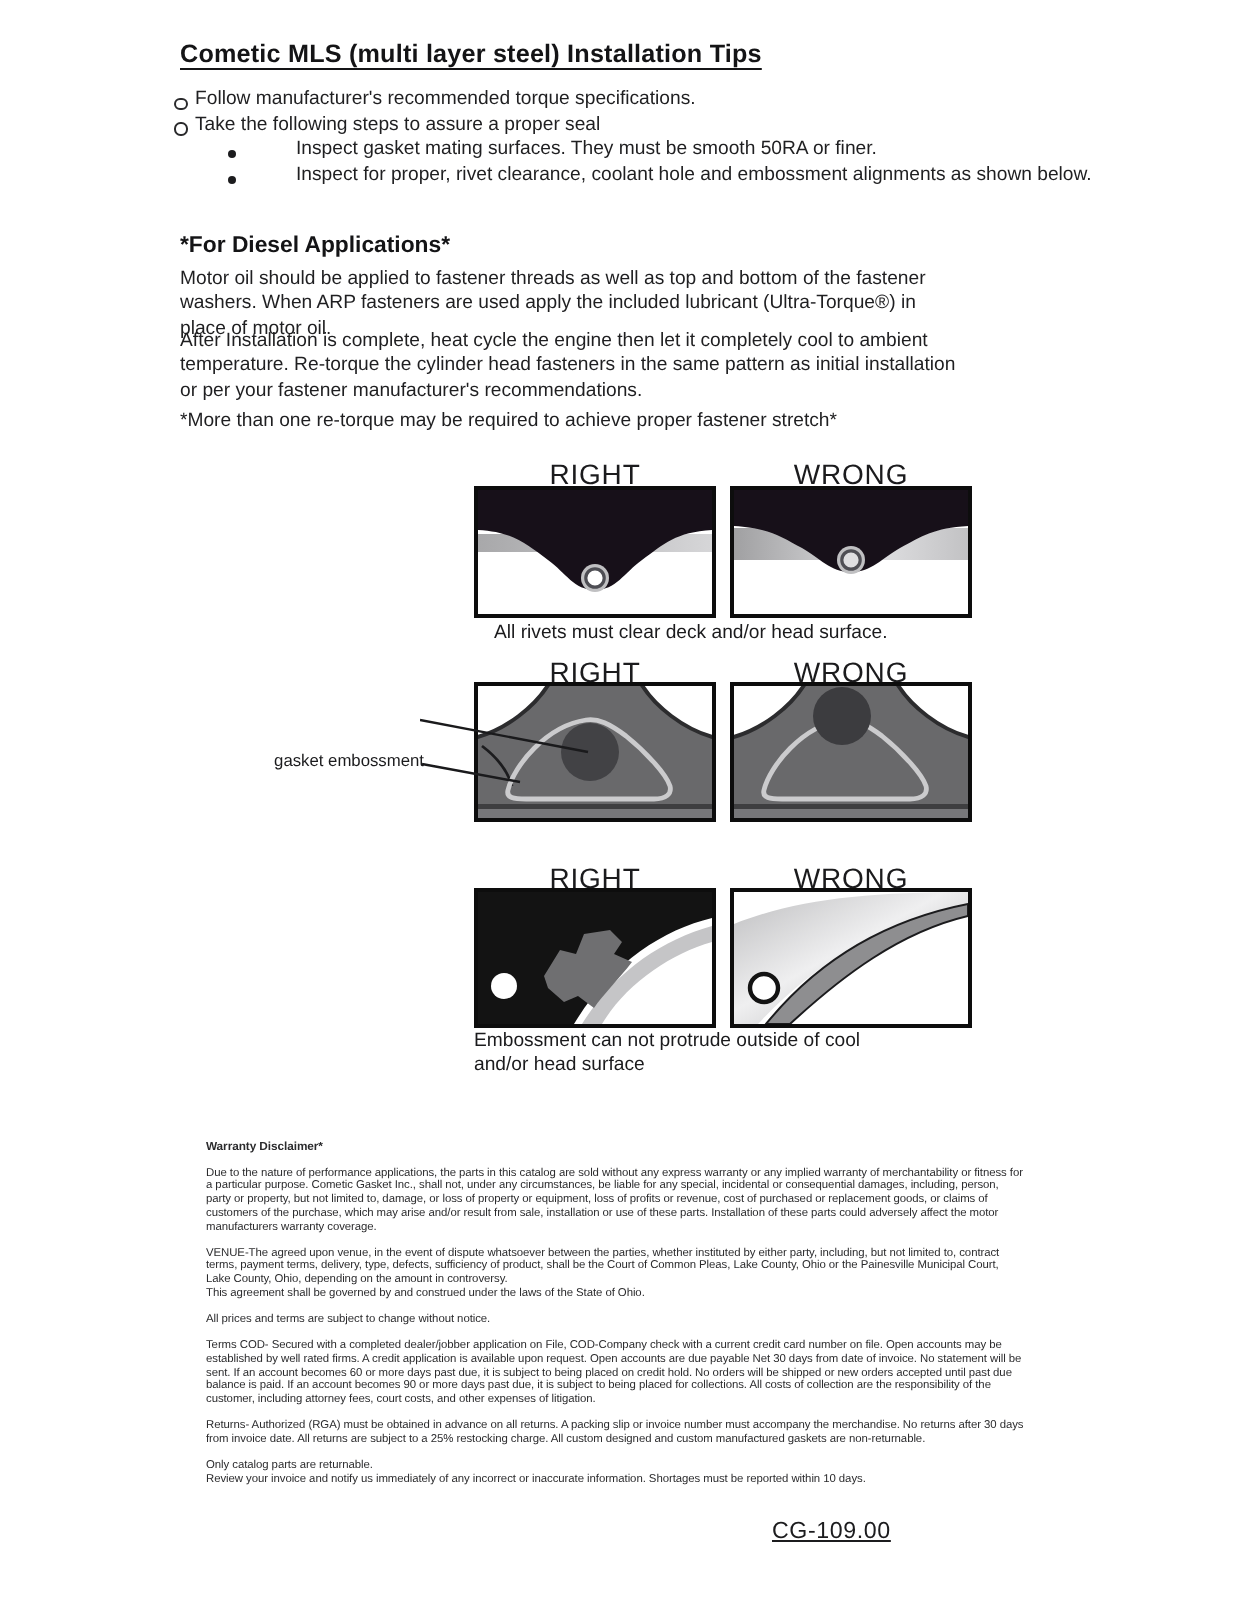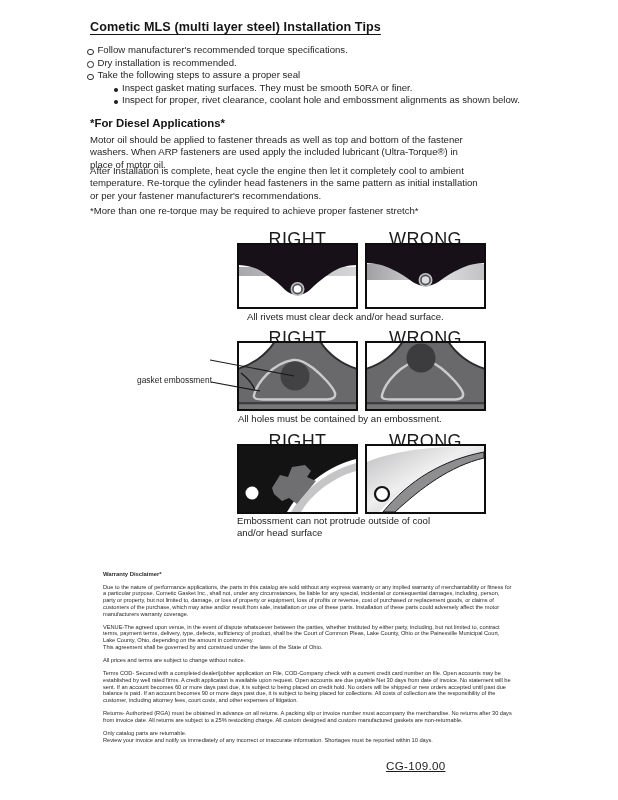--- a/index.html
+++ b/index.html
@@ -8,27 +8,27 @@
   .abs{position:absolute;}
   
   .title{font-size:12.6px;font-weight:bold;color:#141416;
          text-decoration:underline;text-decoration-thickness:1.4px;text-underline-offset:2.5px;
          letter-spacing:.1px;white-space:nowrap;}
   
   .bullets{font-size:9.6px;line-height:12.5px;width:460px;}
   .brow{display:flex;align-items:center;}
   .brow .mk{flex:0 0 auto;width:4.5px;height:4.5px;border:1px solid #2a2a2c;border-radius:50%;
             margin:3.6px 4px 0 0;}
-  .brow.sub{margin-left:27px;}
+  .brow.sub{margin-left:27px;gap:26px;}
   .brow.sub .mk{width:4px;height:4px;border:none;background:#1c1c1e;margin-top:4px;}
   
   .h2{font-size:11.4px;font-weight:bold;color:#141416;white-space:nowrap;}
   .body-p{font-size:9.6px;line-height:12.3px;width:390px;}
   
-  .rw{font-size:18px;letter-spacing:.4px;color:#1b1b1d;width:121px;text-align:center;white-space:nowrap;}
+  .rw{font-size:14px;letter-spacing:.4px;color:#1b1b1d;width:121px;text-align:center;white-space:nowrap;}
   .cap{font-size:9.6px;line-height:11.5px;color:#1b1b1d;white-space:nowrap;}
   .dbox{width:121px;border:2px solid #0d0d0d;box-sizing:border-box;background:#fff;}
   .dbox svg{display:block;}
   .sidelabel{font-size:8.4px;line-height:9.8px;text-align:right;color:#1b1b1d;}
   
   .fineprint{width:409px;font-size:5.7px;line-height:6.7px;color:#2b2b2d;letter-spacing:-.03px;}
   .fineprint .fp-h{font-weight:bold;font-size:5.9px;margin:0 0 6px 0;}
   .fineprint p{margin:0 0 6.5px 0;}
   .pagenum{font-size:11.6px;color:#1c1c1e;letter-spacing:.3px;white-space:nowrap;text-decoration:underline;}
 </style>
@@ -36,24 +36,20 @@
 <body>
 
 <div class="page">
 
   <div class="abs title" style="left:90px;top:20px;">Cometic MLS (multi layer steel) Installation Tips</div>
 
   <div class="abs bullets" style="left:87px;top:44px;">
     <div class="brow">
         <span class="mk"></span>
         <span>Follow manufacturer's recommended torque specifications.</span>
-      </div>
-    <div class="brow">
-        <span class="mk"></span>
-        <span>Dry installation is recommended.</span>
       </div>
     <div class="brow">
         <span class="mk"></span>
         <span>Take the following steps to assure a proper seal</span>
       </div>
     <div class="brow sub">
         <span class="mk"></span>
         <span>Inspect gasket mating surfaces.  They must be smooth 50RA or finer.</span>
       </div>
     <div class="brow sub">
@@ -133,21 +129,20 @@
       <path d="M15,52 C18,40 34,20 54,17 C60,16 66,19 74,25 C84,33 94,44 96,50 C97,54 94,56.5 88,56.5 L24,56.5 C18,56.5 14,56 15,52 Z" fill="none" stroke="#cbcbcd" stroke-width="2.4"></path>
       <circle cx="54" cy="15" r="14.5" fill="#3c3c3f"></circle>
     </svg>
   </div>
 
   <svg class="abs" style="left:210px;top:352px;pointer-events:none;" width="88" height="46" viewBox="0 0 88 46">
     <line x1="0" y1="8" x2="84" y2="24" stroke="#1a1a1c" stroke-width="1.2"></line>
     <line x1="1" y1="30" x2="50" y2="39" stroke="#1a1a1c" stroke-width="1.2"></line>
   </svg>
 
-  <div class="abs cap" style="left:238px;top:413px;">All holes must be contained by an embossment.</div>
 
   <div class="abs rw" style="left:237px;top:431px;">RIGHT</div>
   <div class="abs rw" style="left:365px;top:431px;">WRONG</div>
 
   <div class="abs dbox" style="left:237px;top:444px;height:70px;">
     <svg width="117" height="66" viewBox="0 0 117 66">
       <rect width="117" height="66" fill="#ffffff"></rect>
       <path d="M0,0 H117 V13 C92,19 66,36 48,66 L0,66 Z" fill="#131313"></path>
       <path d="M52,66 C68,40 92,24 117,17 L117,25 C96,31 74,46 62,66 Z" fill="#c5c5c7"></path>
       <path d="M33,42 L41,29 L49,31 L53,21 L66,19 L72,25 L68,31 L77,35 C70,44 62,52 58,58 L50,52 L43,55 L35,48 Z" fill="#6f6f71"></path>

